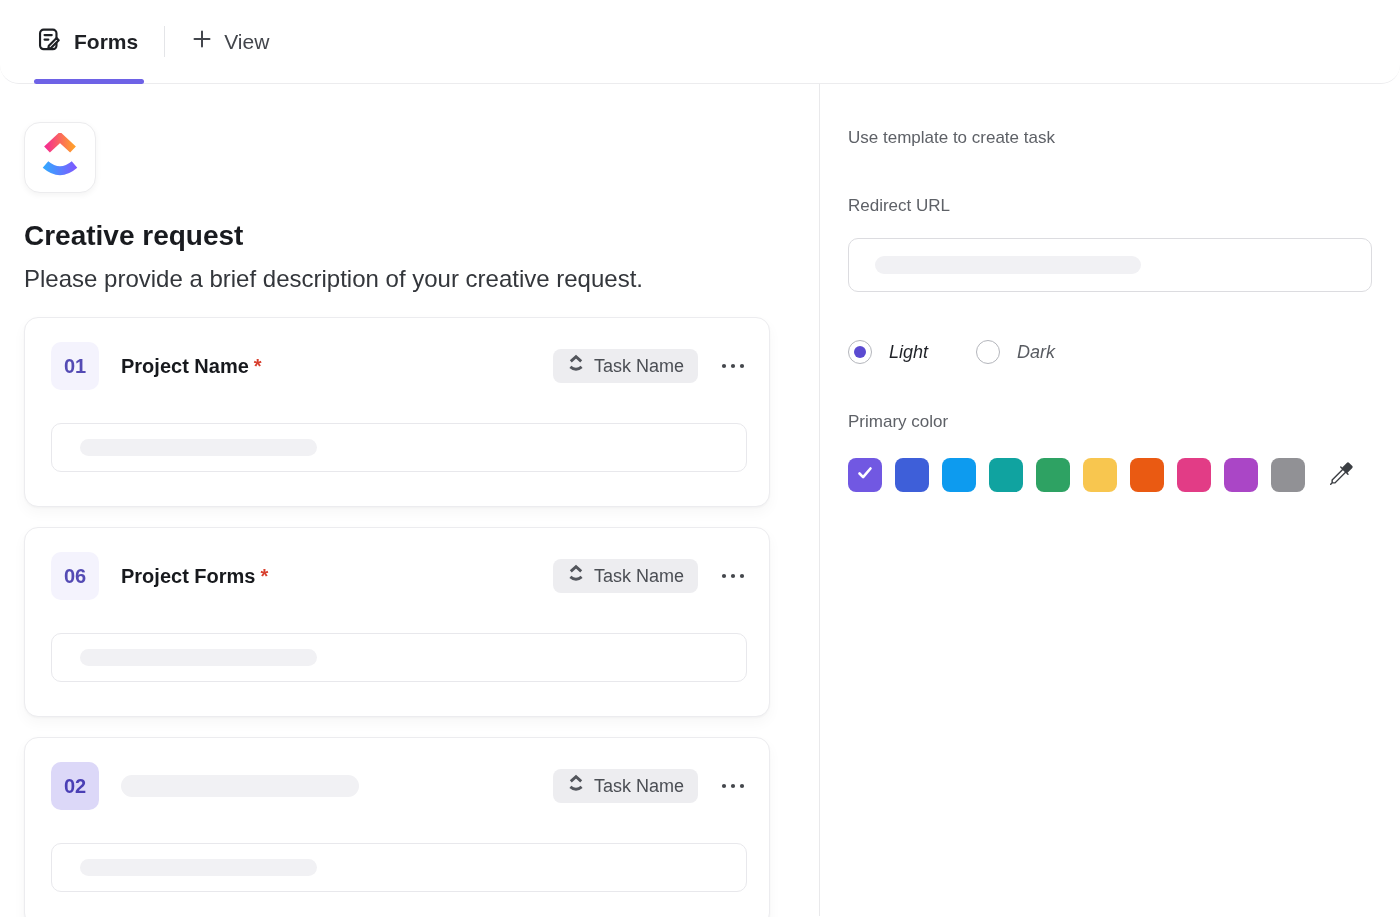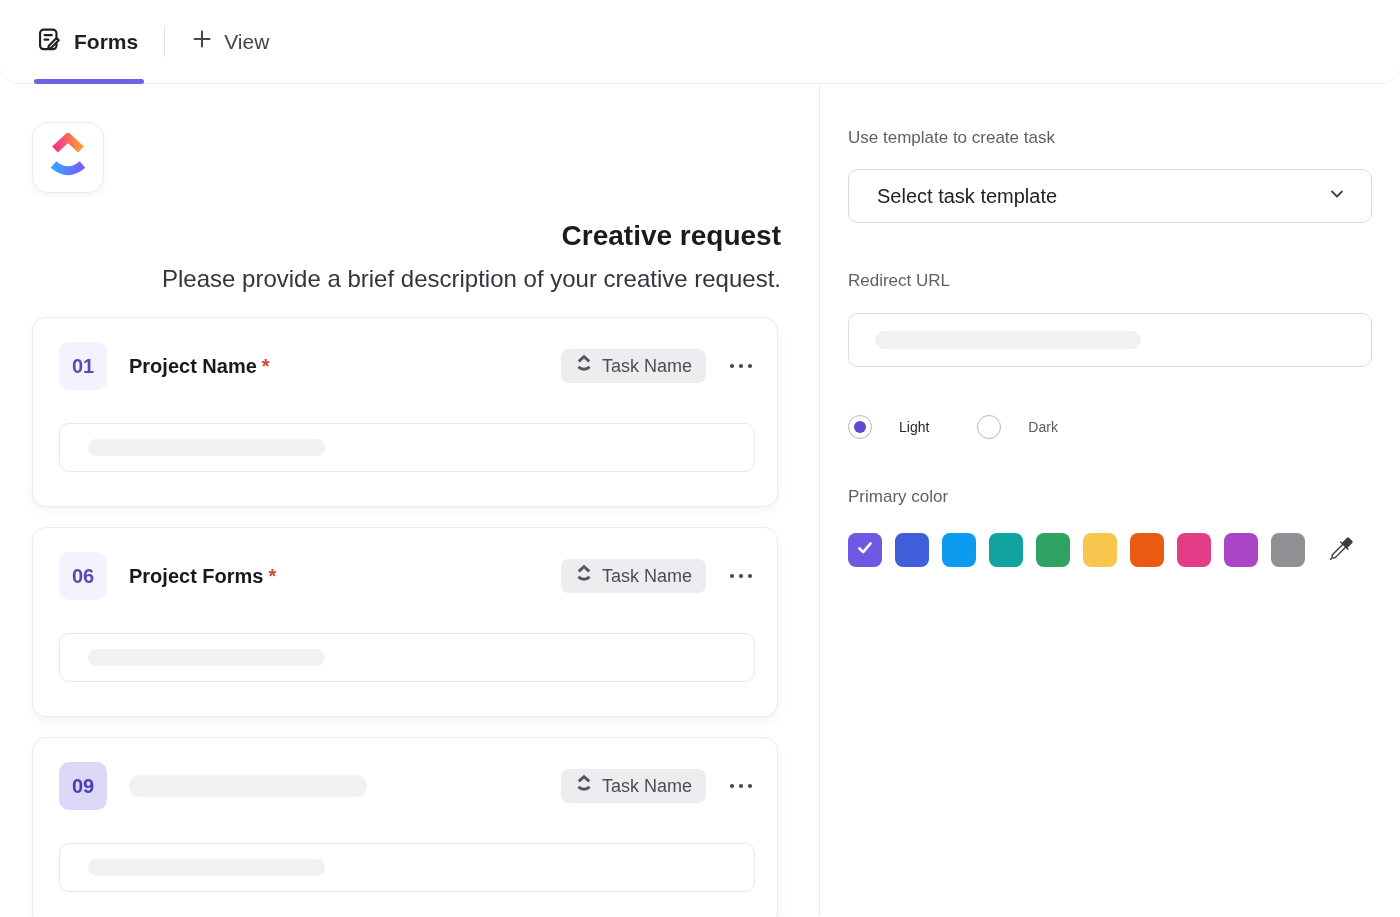--- a/index.html
+++ b/index.html
@@ -12,21 +12,21 @@
   .tab { display: flex; align-items: center; gap: 11px; font-size: 21px;
     position: relative; cursor: pointer; }
   .tab.active { font-weight: 700; color: #1e2024; }
   .tab.plain { color: #43464c; font-weight: 400; }
   .tab .underline { position: absolute; left: -2px; right: -6px; bottom: -1px;
     height: 5px; border-radius: 4px; background: #6e62e6; }
   .tab-divider { width: 1px; background: #e4e5e8; margin: 26px 26px; }
 
   
   .content { display: flex; height: 832px; }
-  .main { width: 820px; border-right: 1px solid #e9e9eb; padding: 38px 38px 0 32px; text-align: right; }
+  .main { width: 820px; border-right: 1px solid #e9e9eb; padding: 38px 38px 0 24px; }
   .side { flex: 1; padding: 44px 28px 0 28px; }
 
   
   .logo-card { width: 72px; height: 71px; border: 1px solid #ececee; border-radius: 16px;
     background: #fff; box-shadow: 0 2px 6px rgba(0,0,0,.05); display: flex;
     align-items: center; justify-content: center; }
   .form-title { margin-top: 27px; font-size: 28px; font-weight: 700; color: #191b1f; }
   .form-desc { margin-top: 13px; font-size: 24px; color: #33363b; }
 
   .card { width: 746px; border: 1px solid #ececef; border-radius: 14px; background: #fff;
@@ -68,21 +68,21 @@
   .url-input { margin-top: 22px; height: 54px; border: 1px solid #dcdce0;
     border-radius: 10px; display: flex; align-items: center; padding-left: 26px;
     background: #fff; cursor: text; }
   .url-skel { width: 266px; height: 18px; }
 
   .radio-row { margin-top: 32px; display: flex; align-items: center; }
   .radio-opt { display: flex; align-items: center; cursor: pointer; margin-right: 48px; }
   .radio-circle { width: 24px; height: 24px; border-radius: 50%;
     border: 1.5px solid #b4b6bc; display: flex; align-items: center; justify-content: center; }
   .radio-dot { width: 12px; height: 12px; border-radius: 50%; background: #5b4bd1; }
-  .radio-label { margin-left: 27px; font-size: 14px; }
+  .radio-label { margin-left: 17px; font-size: 18px; font-style: italic; }
   .radio-label.on { color: #1f2227; font-weight: 500; }
   .radio-label.off { color: #585b61; }
 
   .swatch-row { margin-top: 26px; display: flex; align-items: center; gap: 13px; }
   .swatch { width: 34px; height: 34px; border-radius: 8px; cursor: pointer;
     display: flex; align-items: center; justify-content: center; }
   .eyedropper { margin-left: 12px; cursor: pointer; display: flex; align-items: center; }
 </style>
 </head>
 <body>
@@ -190,21 +190,21 @@
           </svg>
         </div>
       </div>
       <div class="field-input">
         <div class="skeleton input-skel"></div>
       </div>
     </div>
 
     <div class="card">
       <div class="card-head">
-        <div class="num-badge hl">09</div>
+        <div class="num-badge hl">02</div>
         <div class="skeleton title-skel"></div>
         <div class="spacer"></div>
         <div class="pill">
           <span>
             <svg width="18" height="20" viewBox="0 0 40 46" fill="none" stroke="#53565c" stroke-width="6.5">
               <path d="M8 17 L20 6 L32 17"></path>
                 <path d="M7 29.5 q13 11 26 0"></path>
             </svg>
           </span>
           <span>Task Name</span>
@@ -221,28 +221,20 @@
         <div class="skeleton input-skel"></div>
       </div>
     </div>
   </div>
 
   <div class="side">
 
 
     <div class="section">
       <div class="side-label">Use template to create task</div>
-      <div class="select-box">
-        <span class="sel-text">Select task template</span>
-        <span>
-          <svg width="20" height="20" viewBox="0 0 20 20" fill="none" stroke="#3f4247" stroke-width="1.8" stroke-linecap="round" stroke-linejoin="round">
-            <path d="M5 7.5l5 5 5-5"></path>
-          </svg>
-        </span>
-      </div>
     </div>
 
     <div class="section">
       <div class="side-label">Redirect URL</div>
       <div class="url-input">
         <div class="skeleton url-skel"></div>
       </div>
     </div>
 
     <div class="section">

